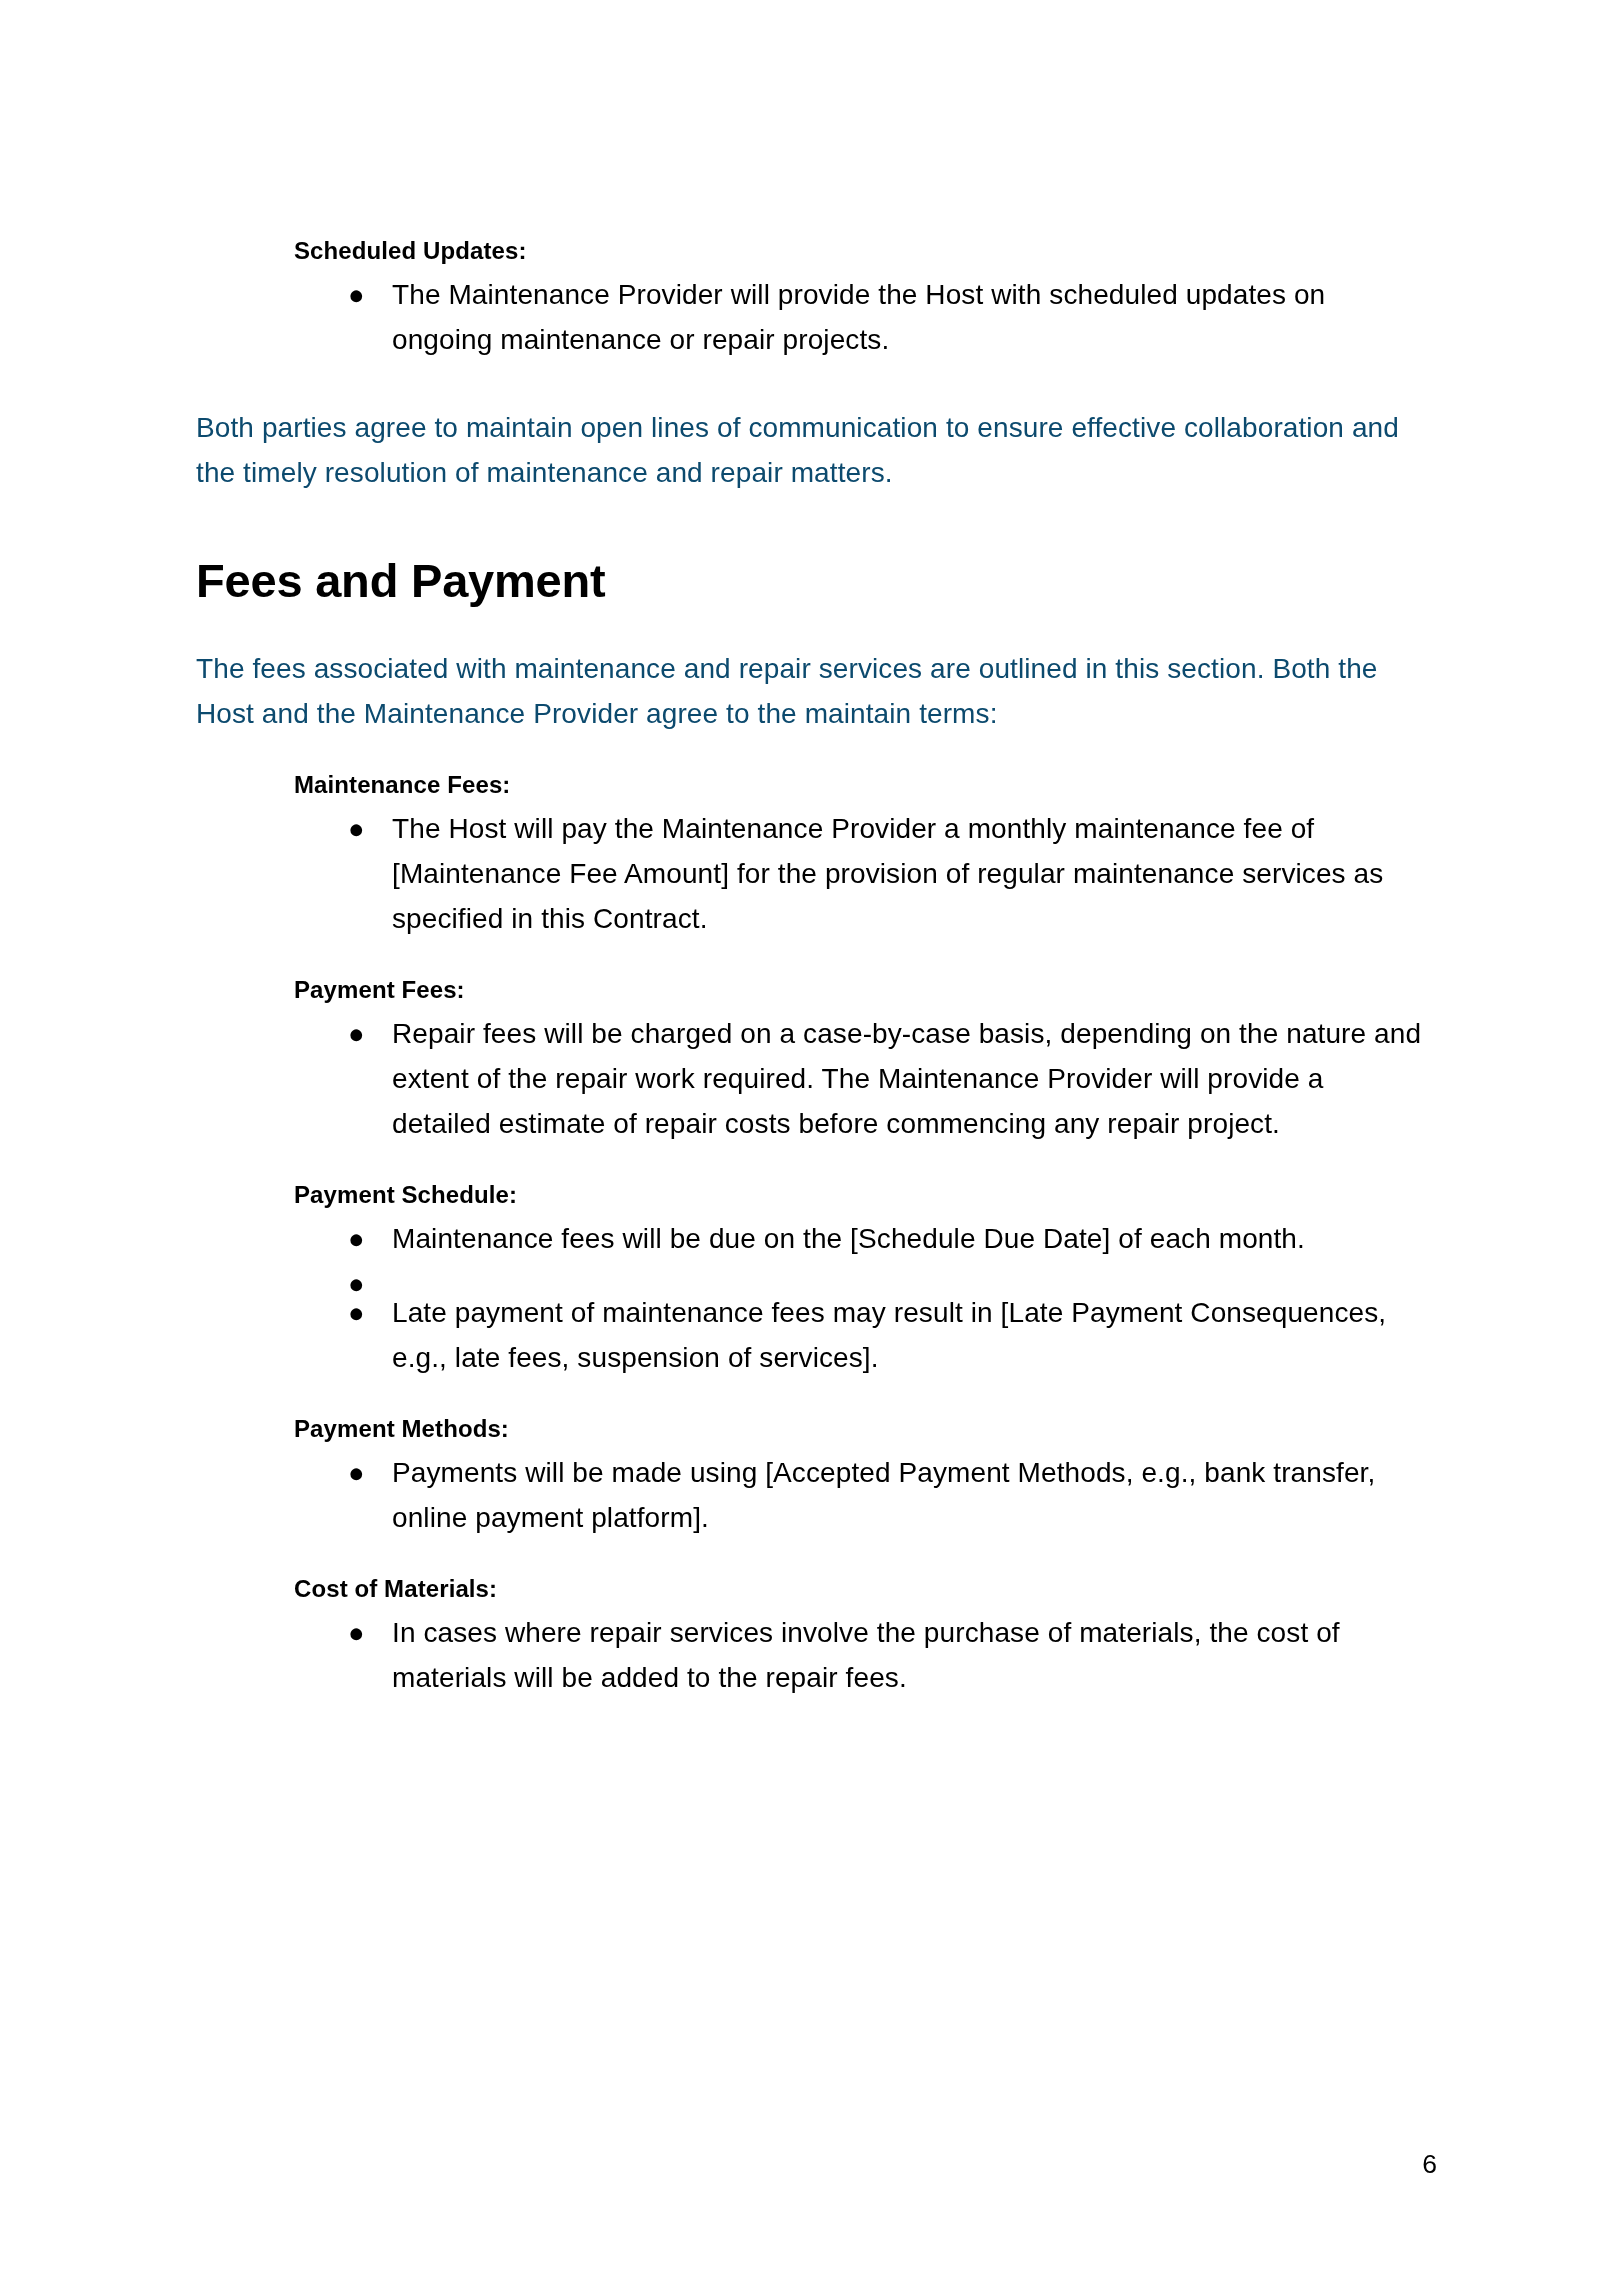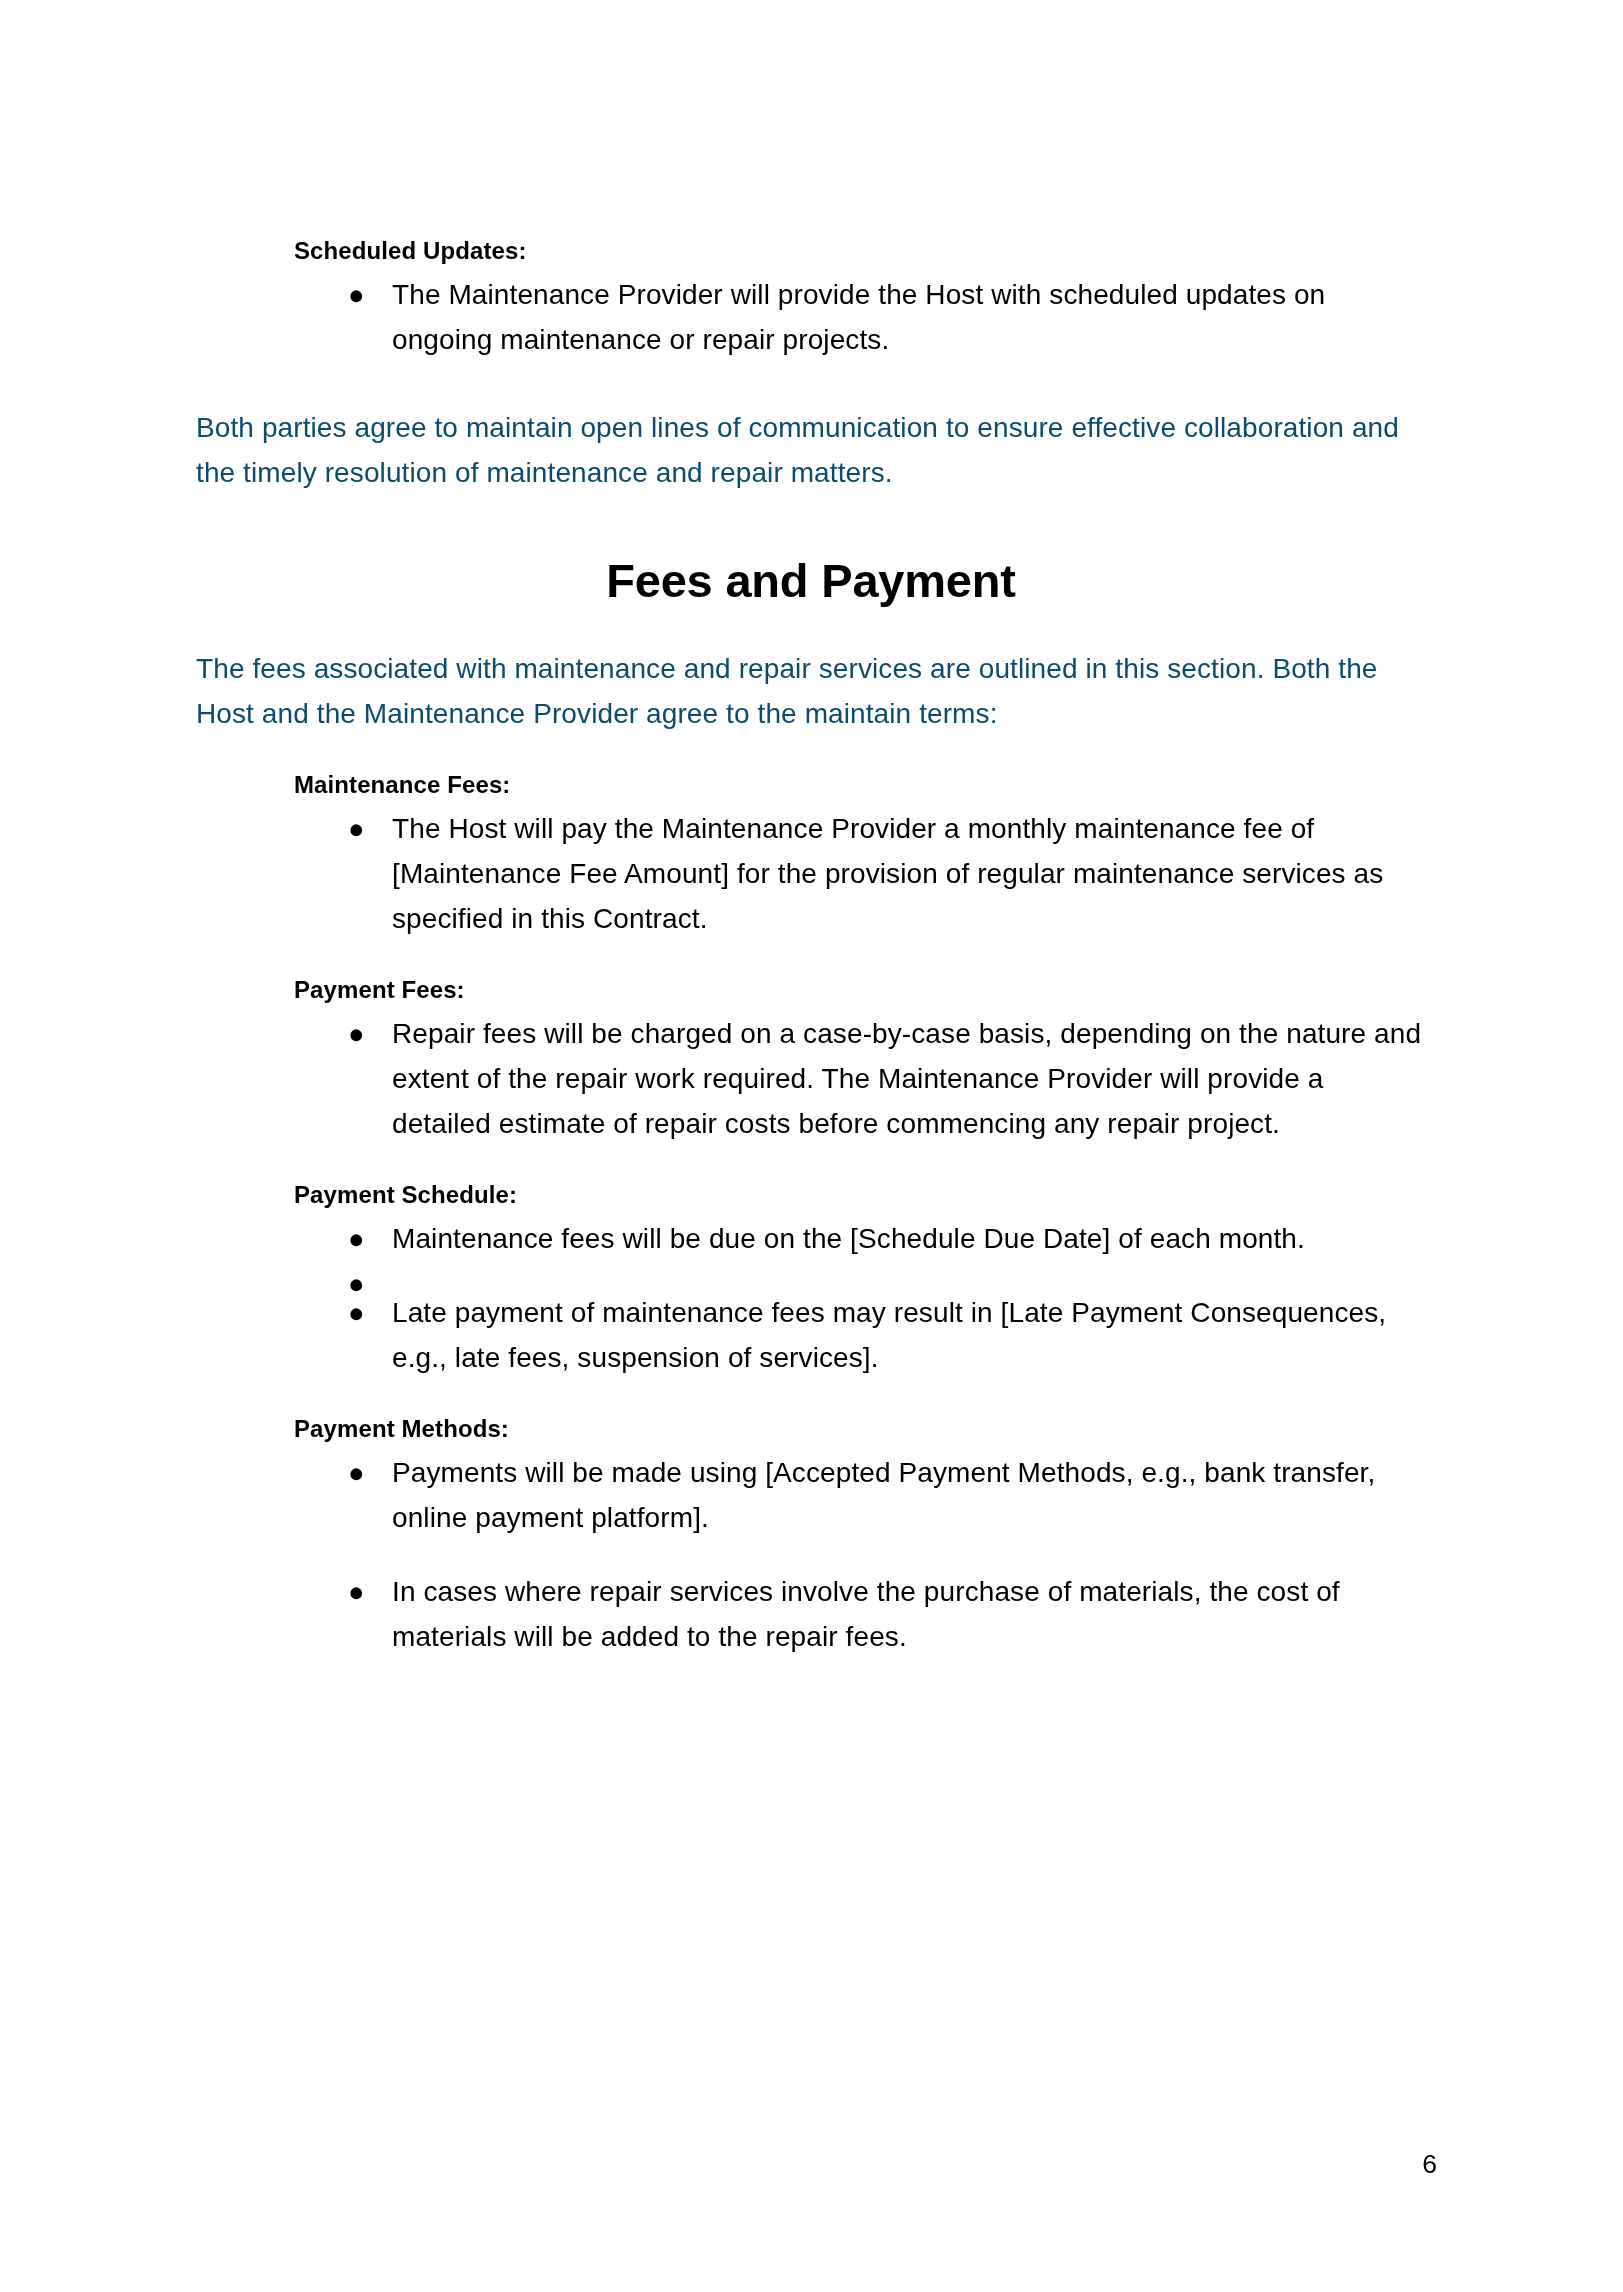--- a/index.html
+++ b/index.html
@@ -36,21 +36,20 @@
   }
   .para.gap-before { margin-top: 43px; }
 
   
   .h1 {
     font-size: 47px;
     line-height: 57px;
     font-weight: bold;
     margin: 0;
     letter-spacing: -0.2px;
-    text-align: center;
   }
   .h1-wrap { margin-top: 57px; margin-bottom: 37px; }
 
   
   .block { margin-top: 29px; }
   .block.tight { margin-top: 0; }
   .subhead {
     font-size: 24px;
     line-height: 39px;
     font-weight: bold;
@@ -162,20 +161,21 @@
       <div class="subhead">Payment Methods:</div>
       <ul class="bullets">
         <li>
           <span class="dot">●</span>
           <span>Payments will be made using [Accepted Payment Methods, e.g., bank transfer, online payment platform].</span>
         </li>
       </ul>
     </div>
 
     <div class="block">
+      <div class="subhead">Cost of Materials:</div>
       <ul class="bullets">
         <li>
           <span class="dot">●</span>
           <span>In cases where repair services involve the purchase of materials, the cost of materials will be added to the repair fees.</span>
         </li>
       </ul>
     </div>
 
   </div>
 

